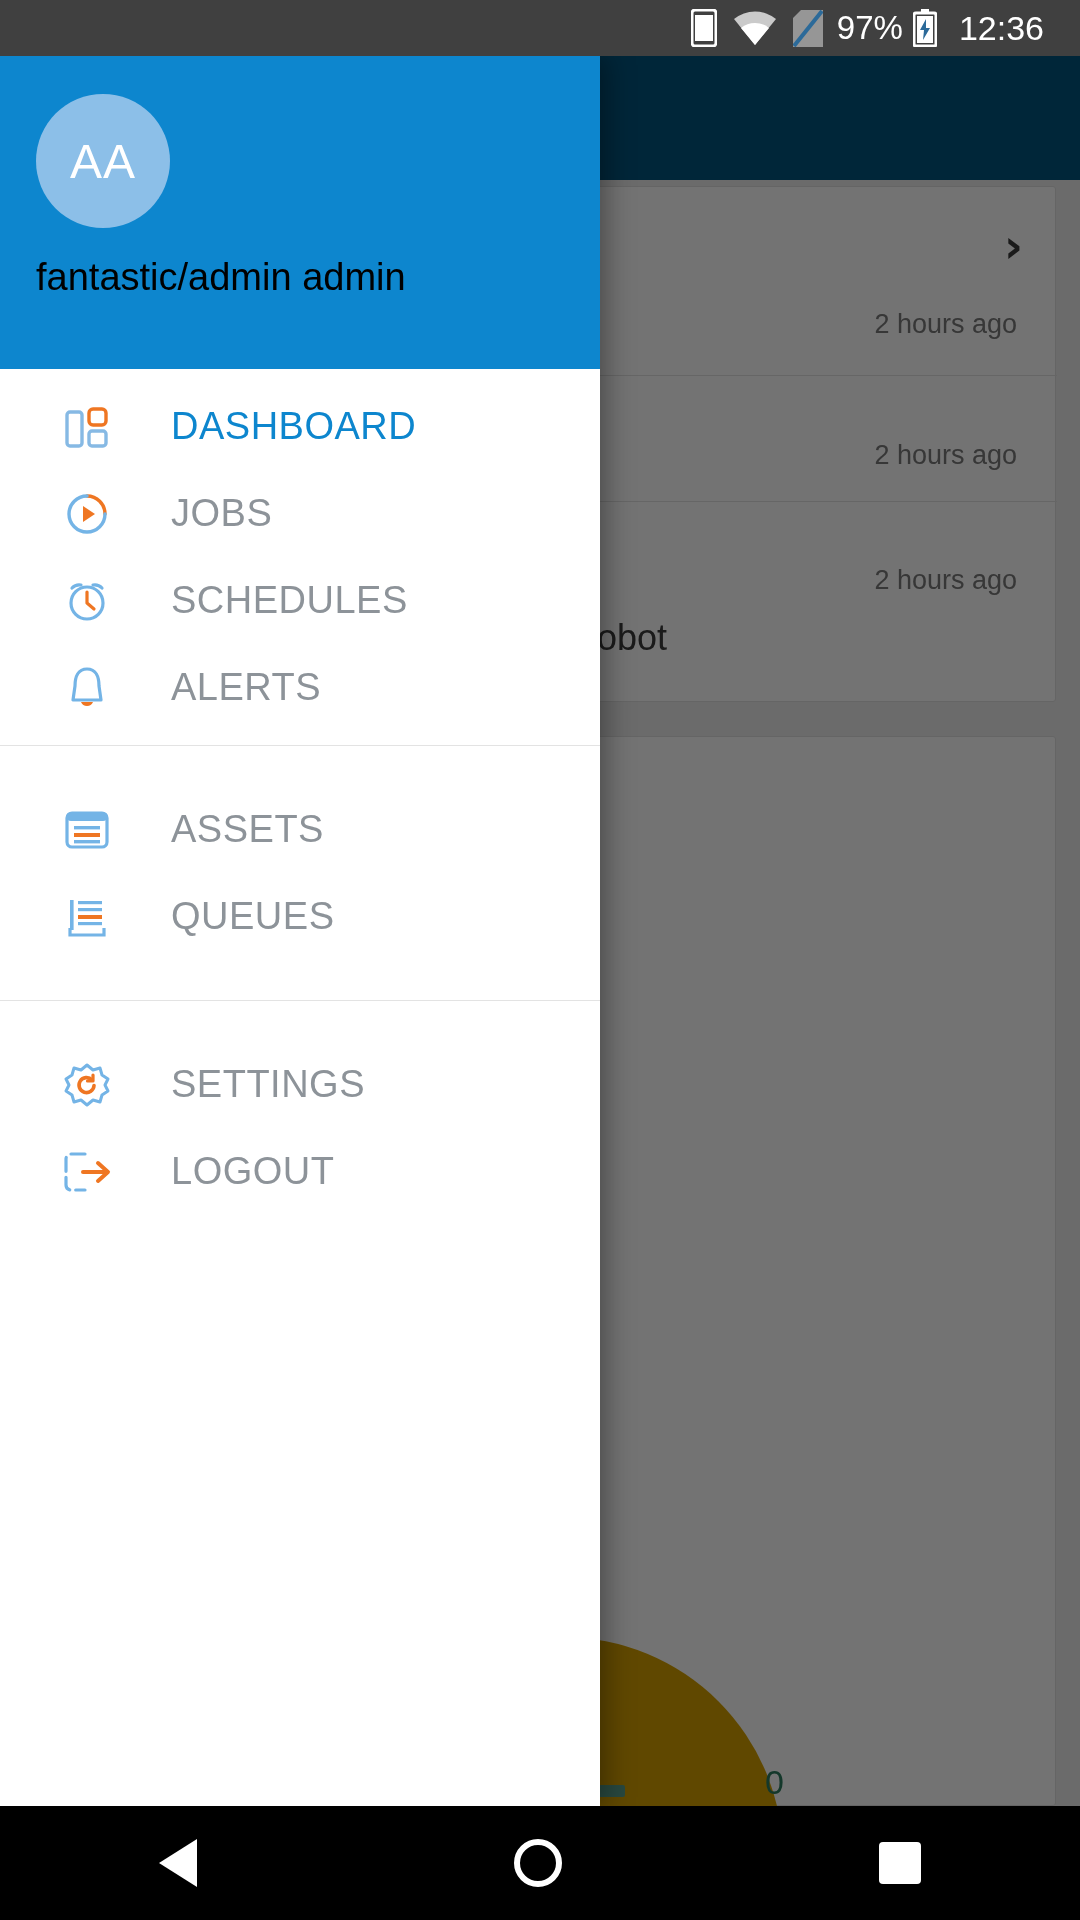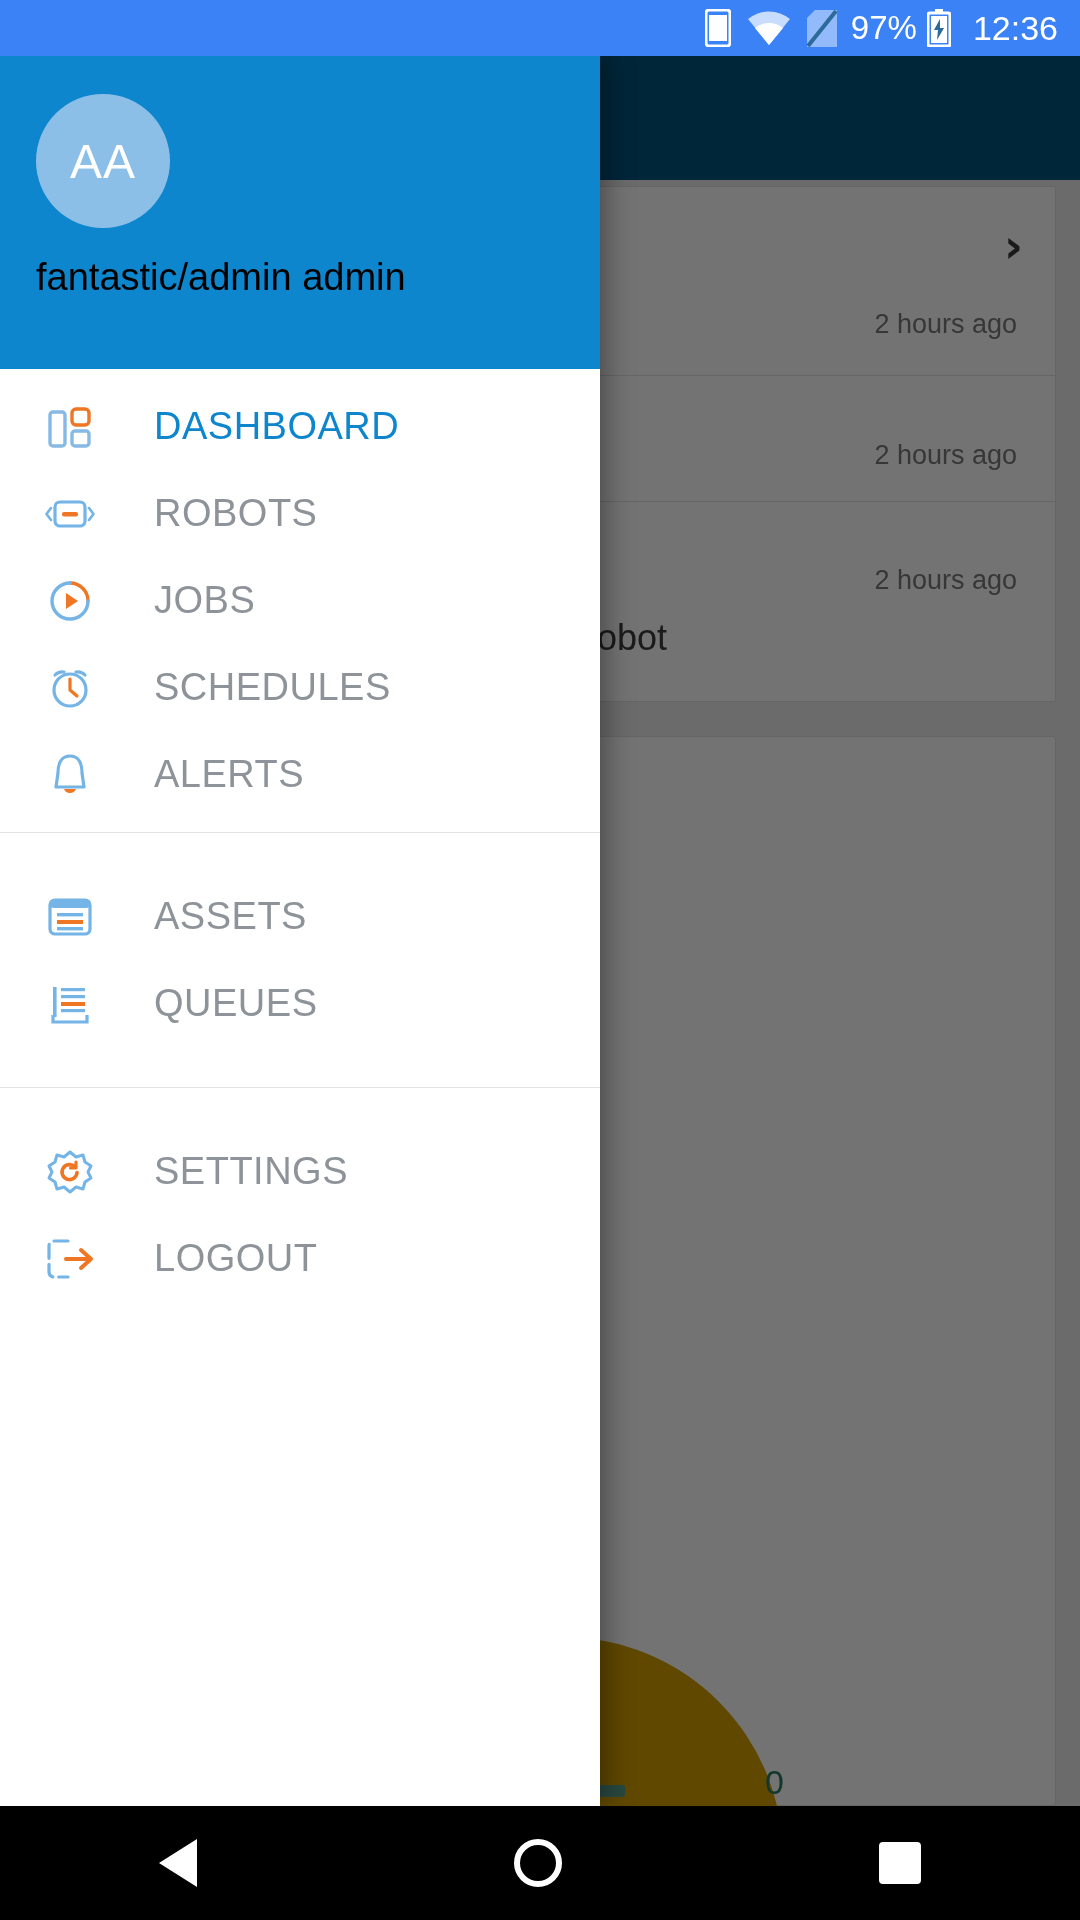--- a/index.html
+++ b/index.html
@@ -13,23 +13,23 @@
     position: relative;
     width: 1080px; height: 1920px;
     overflow: hidden;
     background: #ffffff;
   }
 
   
   #statusbar {
     position: absolute; top: 0; left: 0;
     width: 1080px; height: 56px;
-    background: #3b82f6;
+    background: #404040;
     display: flex; align-items: center; justify-content: flex-end;
-    padding-right: 22px;
+    padding-right: 36px;
     z-index: 60;
   }
   .sb-icon { display: inline-flex; align-items: center; margin-left: 17px; }
   .sb-text {
     color: #ffffff; font-size: 33px; letter-spacing: 0px;
     margin-left: 14px; font-family: "Liberation Sans", sans-serif;
   }
   #sb-time { margin-left: 22px; font-size: 34px; }
 
   
@@ -118,21 +118,21 @@
     position: absolute; left: 36px; top: 200px;
     color: #000000; font-size: 38px;
   }
 
   .menu-group { padding: 14px 0 14px 0; }
   .menu-divider { height: 1px; background: #e3e3e3; margin: 0; }
 
   .menu-item {
     display: flex; align-items: center;
     height: 87px;
-    padding-left: 40px;
+    padding-left: 57px;
     cursor: pointer;
   }
   .menu-icon {
     width: 60px; height: 60px;
     display: flex; align-items: center; justify-content: center;
     flex: 0 0 60px;
   }
   .menu-label {
     margin-left: 54px;
     font-size: 38px;
@@ -241,31 +241,20 @@
         <span class="menu-icon">
           <svg width="46" height="46" viewBox="0 0 46 46">
             <rect x="3" y="8" width="15" height="34" rx="3" fill="none" stroke="#86b9e4" stroke-width="3.4"></rect>
             <rect x="25" y="5" width="17" height="16" rx="4" fill="none" stroke="#ef7622" stroke-width="3.4"></rect>
             <rect x="25" y="27" width="17" height="15" rx="3" fill="none" stroke="#86b9e4" stroke-width="3.4"></rect>
           </svg>
         </span>
         <span class="menu-label">DASHBOARD</span>
       </div>
 
-      <div class="menu-item">
-        <span class="menu-icon">
-          <svg width="52" height="40" viewBox="0 0 52 40">
-            <rect x="11" y="8" width="30" height="24" rx="5" fill="none" stroke="#74b4e6" stroke-width="3.2"></rect>
-            <rect x="18" y="18" width="16" height="4.5" rx="2" fill="#ef7622"></rect>
-            <path d="M7 14 L2.5 20 L7 26" fill="none" stroke="#74b4e6" stroke-width="2.6" stroke-linecap="round" stroke-linejoin="round"></path>
-            <path d="M45 14 L49.5 20 L45 26" fill="none" stroke="#74b4e6" stroke-width="2.6" stroke-linecap="round" stroke-linejoin="round"></path>
-          </svg>
-        </span>
-        <span class="menu-label">ROBOTS</span>
-      </div>
 
       <div class="menu-item">
         <span class="menu-icon">
           <svg width="46" height="46" viewBox="0 0 46 46">
             <path d="M23 5 A18 18 0 0 1 41 23" fill="none" stroke="#ef7622" stroke-width="3.4" stroke-linecap="round"></path>
             <path d="M41 23 A18 18 0 1 1 23 5" fill="none" stroke="#74b4e6" stroke-width="3.4" stroke-linecap="round"></path>
             <path d="M19 15 L31 23 L19 31 Z" fill="#ef7622"></path>
           </svg>
         </span>
         <span class="menu-label">JOBS</span>

